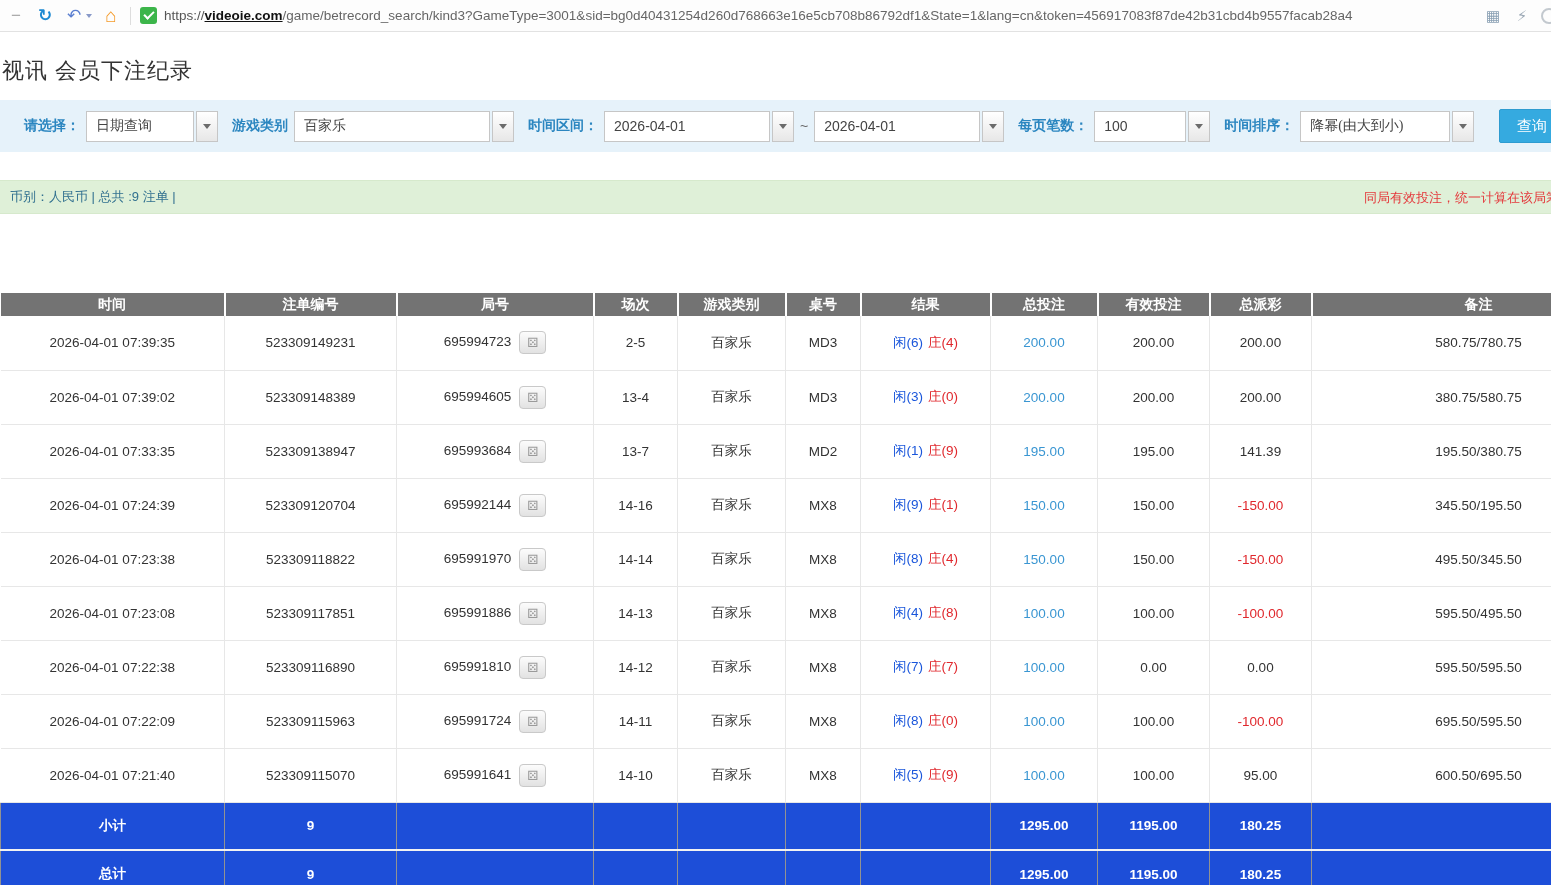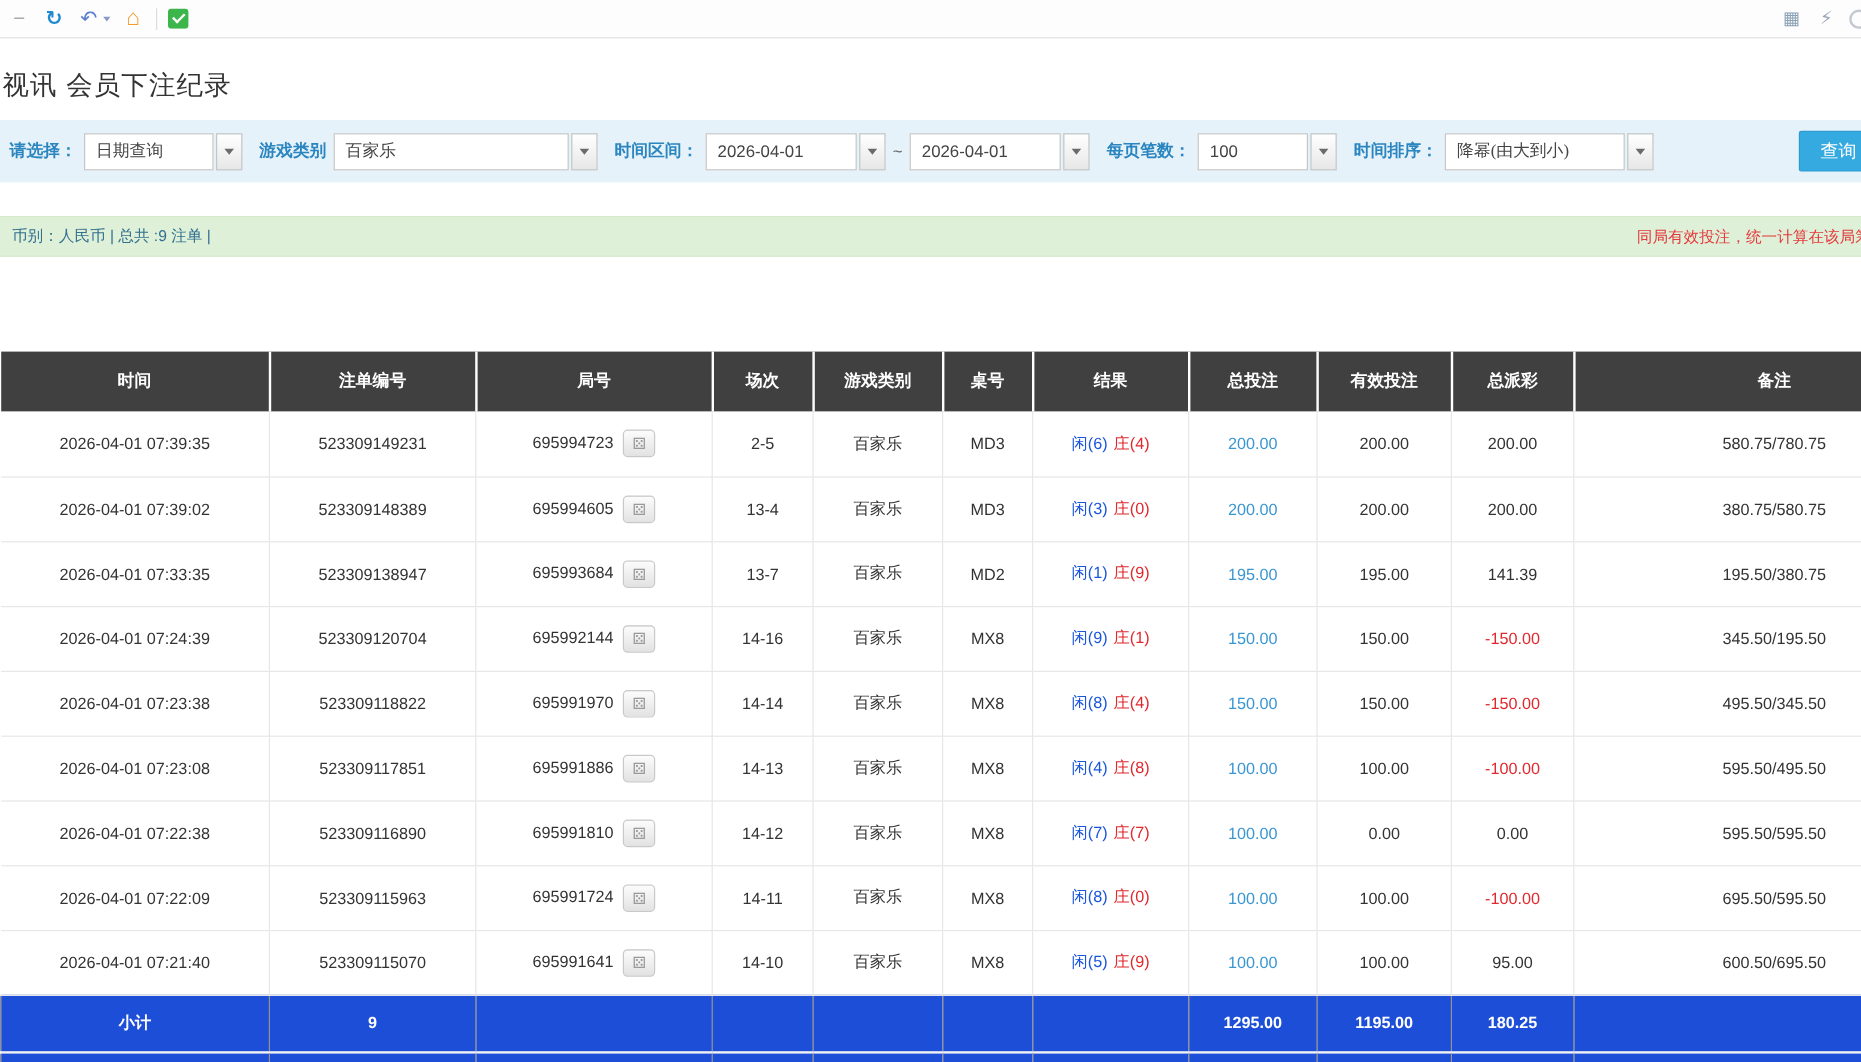--- a/index.html
+++ b/index.html
@@ -48,36 +48,36 @@
     height: 68px; padding: 24px 0 0 2px;
     font-size: 22px; font-weight: 500; color: #333; letter-spacing: 1px;
   }
 
   
   .filter-bar {
     position: relative; height: 52px; background: #e6f2fa;
     display: flex; align-items: center; padding-left: 8px; white-space: nowrap;
   }
   .f-label { color: #2b86c0; font-weight: bold; font-size: 14px; margin: 0 6px 0 14px; }
-  .f-label.first { margin-left: 0; }
+  .f-label.first { margin-left: 16px; }
   .combo { display: inline-flex; align-items: stretch; gap: 2px; }
   .combo .val {
     background: #fff; border: 1px solid #c6c6c6; height: 31px;
     display: inline-flex; align-items: center; padding: 0 9px;
     font-size: 14px; color: #444;
   }
   .combo .arrow-btn {
     width: 22px; height: 31px; border: 1px solid #c6c6c6;
     background: linear-gradient(#ffffff, #e7e7e7);
     display: inline-flex; align-items: center; justify-content: center; cursor: pointer;
   }
   .arrow-down { width: 0; height: 0; border-left: 4px solid transparent; border-right: 4px solid transparent; border-top: 5px solid #6b6b6b; }
   .w-qtype  .val { width: 108px; }
   .w-game   .val { width: 196px; }
-  .w-date   .val { width: 126px; }
+  .w-date   .val { width: 166px; }
   .w-psize  .val { width: 92px;  }
   .w-sort   .val { width: 150px; font-family: Liberation Serif, serif; }
   .tilde { color: #666; font-size: 14px; margin: 0 6px; }
   .search-btn {
     position: absolute; right: -14px; top: 9px;
     width: 66px; height: 34px;
     background: #35aae0; border: 1px solid #2d9bd0; border-radius: 2px;
     color: #fff; font-size: 15px; cursor: pointer;
     font-family: inherit;
   }
@@ -91,21 +91,21 @@
   }
   .status-notice {
     position: absolute; right: -8px; top: 0; height: 34px;
     display: flex; align-items: center;
     color: #e4393c; font-size: 13px; white-space: nowrap;
   }
 
   
   table { border-collapse: collapse; table-layout: fixed; width: 1645px; margin-top: 79px; }
   thead th {
-    background: #404040; color: #fff; height: 50px;
+    background: #737373; color: #fff; height: 23px;
     font-size: 14px; font-weight: bold; text-align: center;
     border-right: 2px solid #fff;
   }
   tbody td {
     height: 54px; text-align: center; vertical-align: middle;
     font-size: 13.5px; color: #333;
     border: 1px solid #e7e7e7; border-top: none;
     background: #fff;
   }
   tbody td:first-child { border-left: none; }
@@ -135,20 +135,21 @@
   <span class="bicon back">−</span>
   <span class="bicon refresh">↻</span>
   <span class="undo-wrap">
     <span class="bicon undo">↶</span>
     <span class="tri-sm"></span>
   </span>
   <span class="bicon home">⌂</span>
   <span class="vsep"></span>
   <div class="url-bar">
     <span class="shield"></span>
+    <span class="url"><span class="proto">https://</span><span class="domain">videoie.com</span><span class="path">/game/betrecord_search/kind3?GameType=3001&amp;sid=bg0d40431254d260d768663e16e5cb708b86792df1&amp;State=1&amp;lang=cn&amp;token=456917083f87de42b31cbd4b9557facab28a4</span></span>
   </div>
   <span class="bicon gridic">▦</span>
   <span class="bicon bolt">⚡</span>
   <span class="cut-icon"></span>
 </div>
 
 <h1 class="page-title">视讯 会员下注纪录</h1>
 
 <div class="filter-bar">
   <span class="f-label first">请选择：</span>

